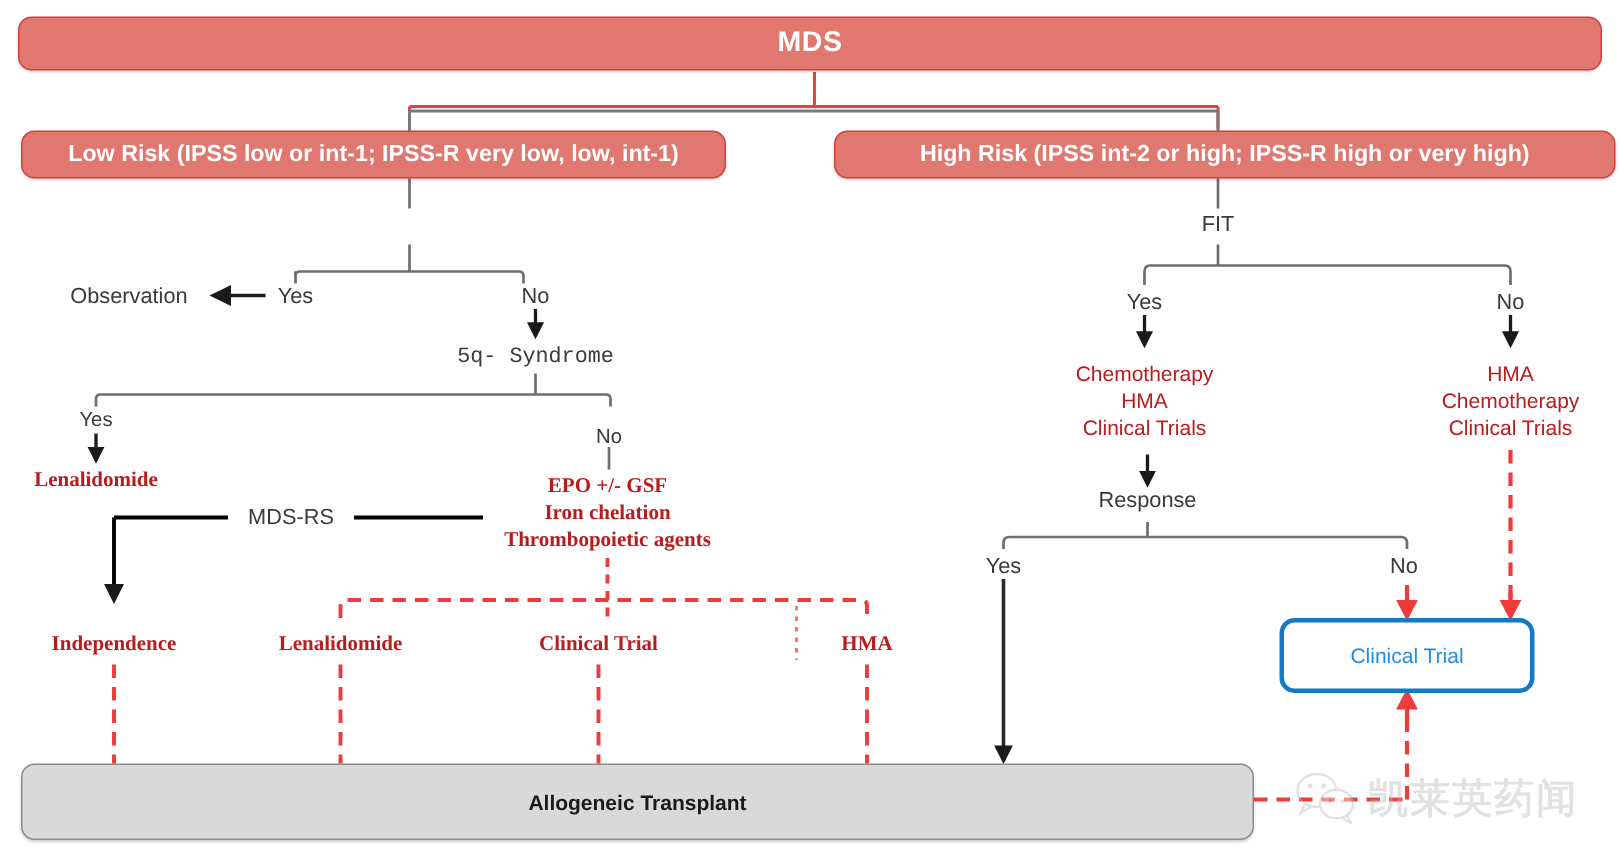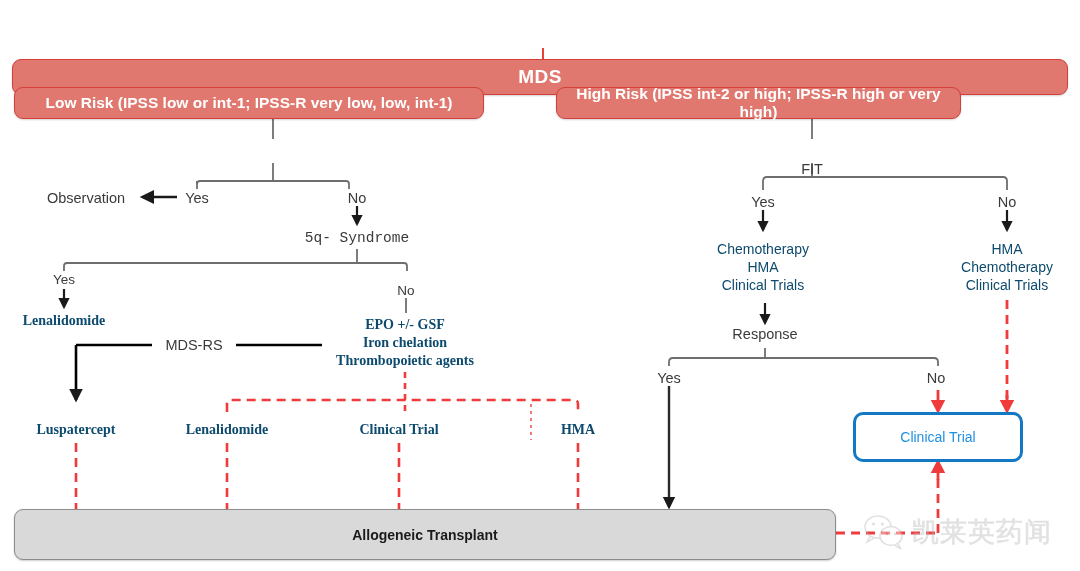--- a/index.html
+++ b/index.html
@@ -42,42 +42,41 @@
     align-items: center;
     justify-content: center;
     text-align: center;
     box-shadow: 0 1px 2px rgba(0,0,0,0.18);
   }
   #mds-banner {
     left: 12px; top: 11px;
     width: 1056px; height: 36px;
     font-size: 19px;
     letter-spacing: 0.4px;
-    margin-top: 48px;
   }
   #low-risk-banner {
     left: 14px; top: 87px;
     width: 470px; height: 32px;
     font-size: 15.5px;
   }
   #high-risk-banner {
     left: 556px; top: 87px;
-    width: 405px; height: 32px;
+    width: 521px; height: 32px;
     font-size: 15.5px;
   }
   
   .dark-label {
     color: #3a3a3a;
     font-size: 14.5px;
     text-align: center;
     transform: translateX(-50%);
   }
   
   .blue-label {
-    color: #0c4a6e;
+    color: #b91c1c;
     font-size: 14px;
     text-align: center;
     transform: translateX(-50%);
     line-height: 18px;
   }
   .blue-label.bolder { font-weight: 600; font-family: Liberation Serif, serif; }
   
   #transplant-bar {
     position: absolute;
     box-sizing: border-box;
@@ -290,26 +289,26 @@
   <div class="node blue-label bolder" style="left:64px; top:312px;">Lenalidomide</div>
 
   <div class="node dark-label" style="left:194px; top:337px;">MDS-RS</div>
 
   <div class="node blue-label bolder" style="left:405px; top:316px;">
     <div>EPO +/- GSF</div>
     <div>Iron chelation</div>
     <div>Thrombopoietic agents</div>
   </div>
 
-  <div class="node blue-label bolder" style="left:76px; top:421px;">Luspatercept</div>
+  <div class="node blue-label bolder" style="left:76px; top:421px;">Independence</div>
   <div class="node blue-label bolder" style="left:227px; top:421px;">Lenalidomide</div>
   <div class="node blue-label bolder" style="left:399px; top:421px;">Clinical Trial</div>
   <div class="node blue-label bolder" style="left:578px; top:421px;">HMA</div>
 
-  <div class="node dark-label" style="left:812px; top:142px;margin-top:19px;">FIT</div>
+  <div class="node dark-label" style="left:812px; top:142px;">FIT</div>
 
   <div class="node dark-label" style="left:763px; top:194px;">Yes</div>
 
   <div class="node dark-label" style="left:1007px; top:194px;">No</div>
 
   <div class="node blue-label" style="left:763px; top:240px;">
     <div>Chemotherapy</div>
     <div>HMA</div>
     <div>Clinical Trials</div>
   </div>

